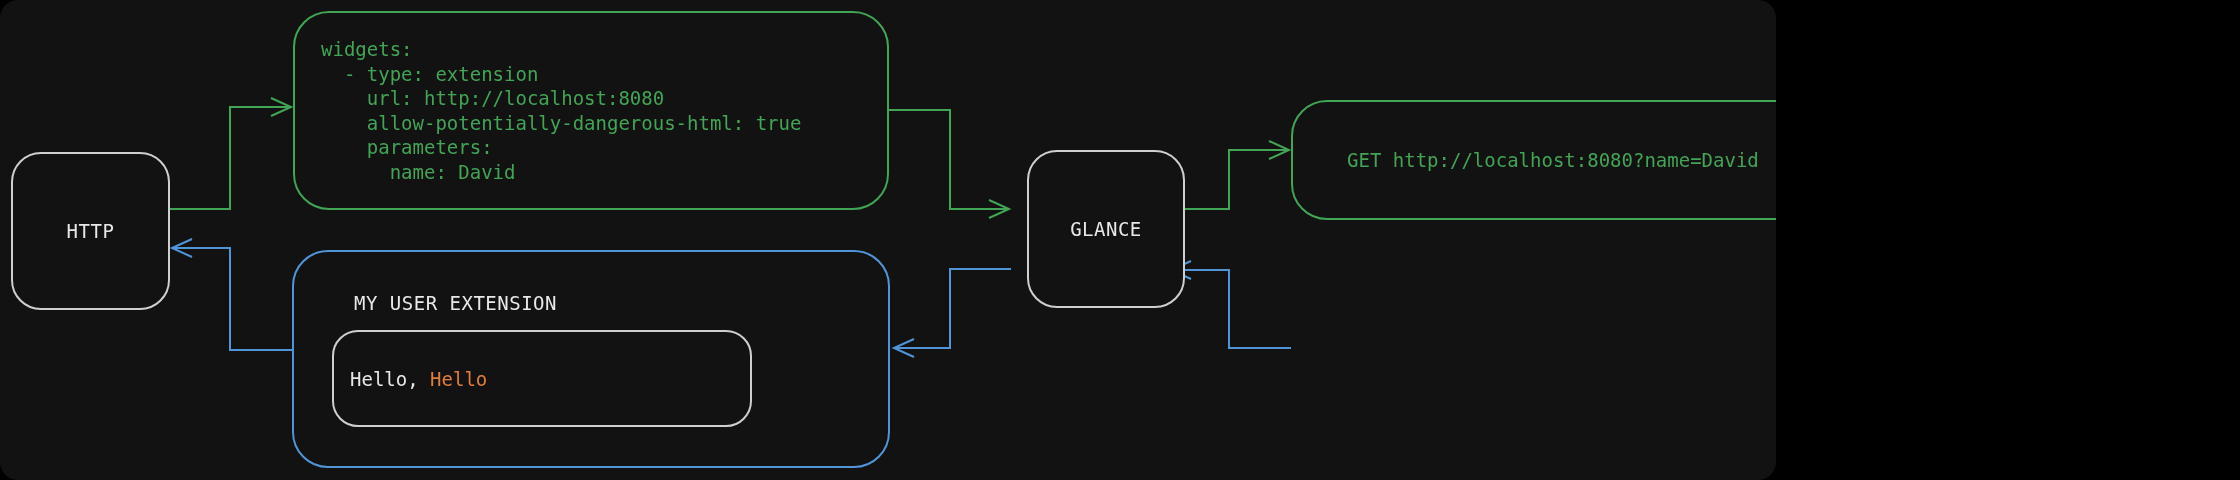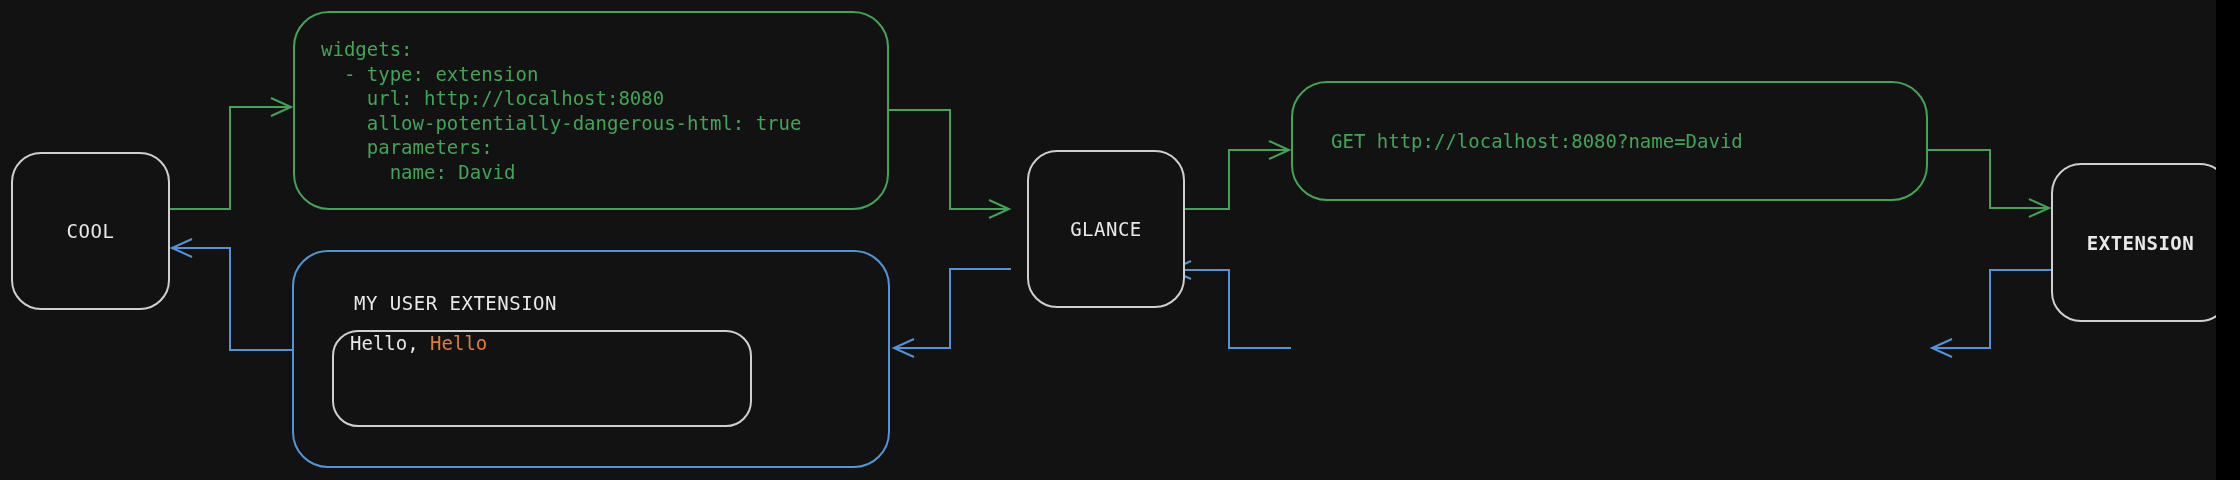--- a/index.html
+++ b/index.html
@@ -7,24 +7,25 @@
     --green:#42a455;
     --blue:#5195d8;
     --orange:#e07e39;
     --node-border:#cfcfcf;
     --text:#e8e8e8;
   }
   *{box-sizing:border-box;margin:0;padding:0;}
   html,body{background:#000;}
   #canvas{
     position:relative;
-    width:2216px;height:480px;
+    width:1776px;height:480px;
     background:var(--bg);
     font-family:"DejaVu Sans Mono",monospace;
     overflow:hidden;
+    border-radius:18px;
   }
   #wires{position:absolute;left:0;top:0;width:2240px;height:480px;}
   .node{
     position:absolute;
     border:2px solid var(--node-border);
     border-radius:30px;
     display:flex;align-items:center;justify-content:center;
     color:var(--text);
     font-size:19px;letter-spacing:.5px;
     background:var(--bg);
@@ -38,35 +39,35 @@
     border-radius:36px;
     display:flex;align-items:center;
     background:var(--bg);
   }
   .codebox pre{
     font-family:"DejaVu Sans Mono",monospace;
     font-size:19px;line-height:24.5px;
     white-space:pre;
   }
   #config-box{left:293px;top:11px;width:596px;height:199px;border-color:var(--green);color:var(--green);padding-left:26px;}
-  #request-box{left:1291px;top:81px;width:637px;height:120px;border-color:var(--green);color:var(--green);padding-left:38px;}
+  #request-box{left:1291px;top:100px;width:637px;height:120px;border-color:var(--green);color:var(--green);padding-left:54px;}
   #response-box{left:1291px;top:252px;width:637px;height:198px;border-color:var(--blue);color:var(--blue);padding-left:50px;}
   #widget-box{
     position:absolute;left:292px;top:250px;width:598px;height:218px;
     border:2px solid var(--blue);border-radius:36px;
     color:var(--text);background:var(--bg);
   }
   #widget-title{
     position:absolute;left:60px;top:40px;
     font-size:19px;letter-spacing:.5px;color:var(--text);
   }
   #widget-inner{
     position:absolute;left:38px;top:78px;width:420px;height:97px;
     border:2px solid var(--node-border);border-radius:26px;
-    display:flex;padding-left:16px;
+    display:flex;align-items:center;padding-left:16px;
     font-size:19px;white-space:pre;
   }
   #widget-inner .name{color:var(--orange);}
 </style>
 </head>
 <body>
 
 <div id="canvas" style="background: rgb(18, 18, 18);">
 
   <svg id="wires" viewBox="0 0 2240 480" xmlns="http://www.w3.org/2000/svg">
@@ -117,21 +118,21 @@
     <pre>GET http://localhost:8080?name=David</pre>
   </div>
 
 
   <div id="widget-box">
     <div id="widget-title">MY USER EXTENSION</div>
     <div id="widget-inner"><span>Hello, </span><span class="name">Hello</span></div>
   </div>
 
   <div class="node" id="node-user">
-    <span>COOL</span>
+    <span>HTTP</span>
   </div>
 
   <div class="node" id="node-glance">
     <span>GLANCE</span>
   </div>
 
   <div class="node" id="node-extension">
     <span>EXTENSION</span>
   </div>
 

